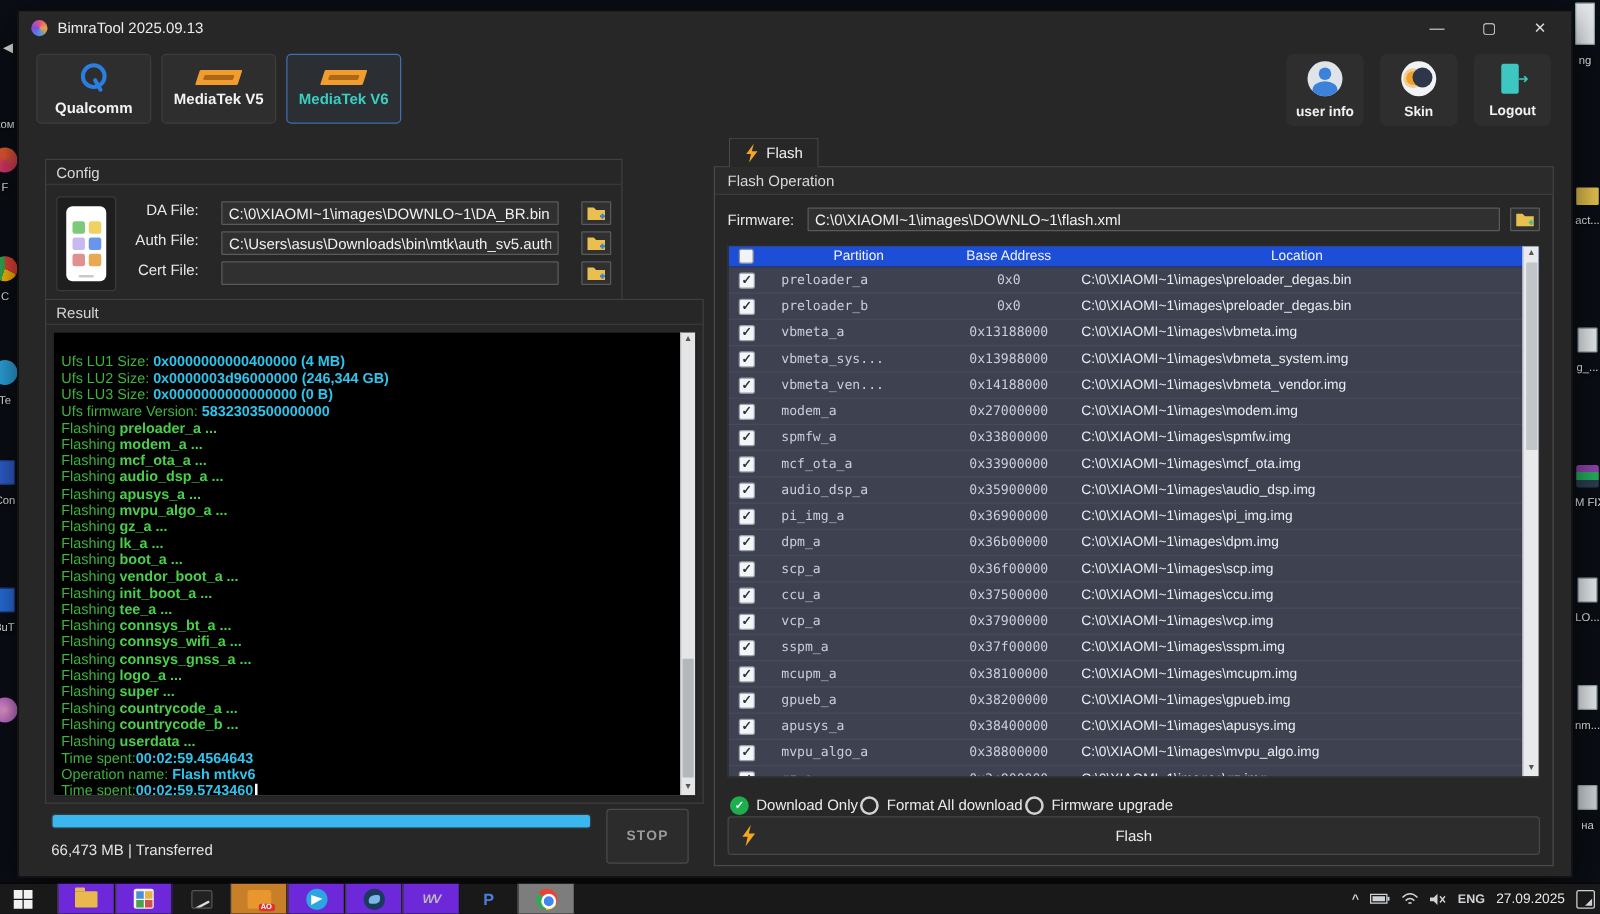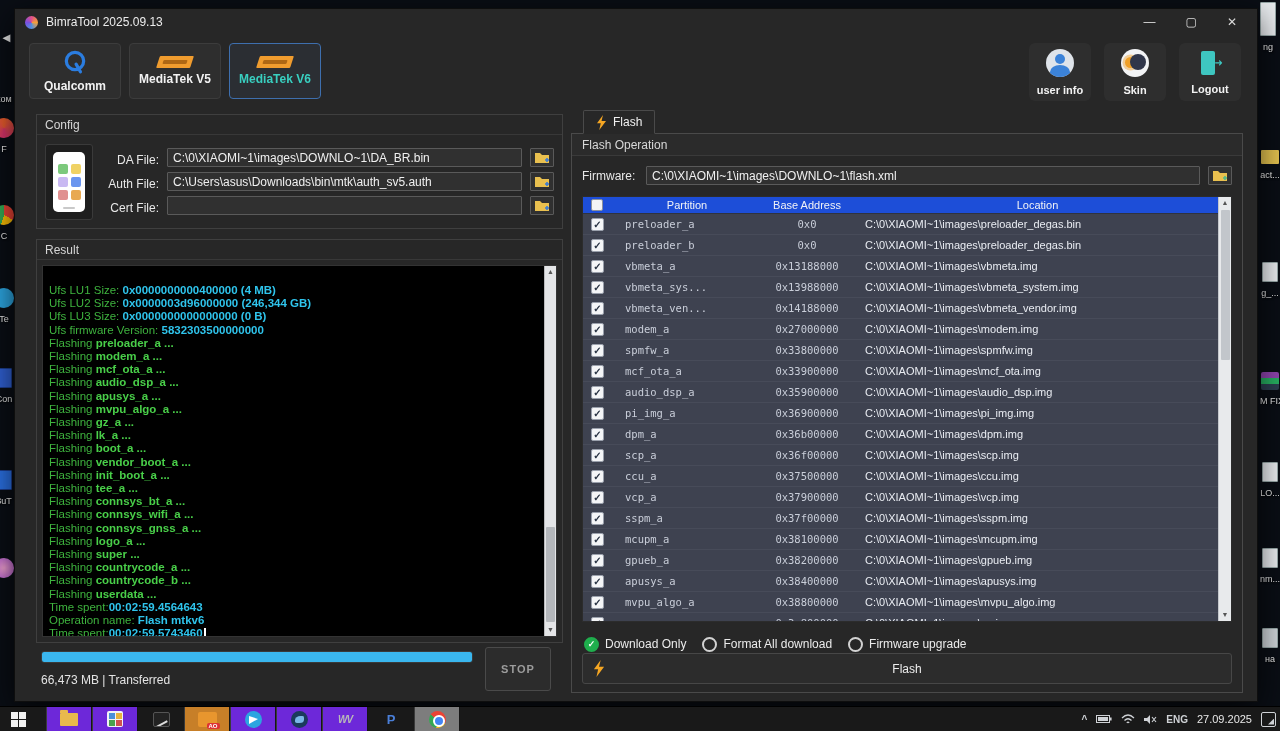--- a/index.html
+++ b/index.html
@@ -40,30 +40,30 @@
   .skin-ico{width:28px;height:28px;border-radius:50%;background:#f2f3f5;position:relative;overflow:hidden}
   .skin-ico::before{content:"";position:absolute;left:4px;top:8px;width:11px;height:11px;border-radius:50%;background:#f0a028;box-shadow:0 0 0 2.5px rgba(240,160,40,.45)}
   .skin-ico::after{content:"";position:absolute;right:3px;top:5px;width:16px;height:16px;border-radius:50%;background:#30364a}
   .door-ico{width:22px;height:26px;position:relative}
   .door-ico::before{content:"";position:absolute;left:2px;top:1px;width:14px;height:24px;background:#3ec6c0;border-radius:2px}
   .door-ico::after{content:"➜";position:absolute;right:-2px;top:7px;font-size:10px;color:#3ec6c0}
 
   
   .group{position:absolute;border:1px solid #3f3f3f;background:#272727}
   .group-head{height:20px;border-bottom:1px solid #383838;display:flex;align-items:center;padding:0 8px;font-size:12px;color:#d6d6d6}
-  #config-group{left:21px;top:105px;width:527px;height:115px}
+  #config-group{left:21px;top:118px;width:462px;height:115px}
   #result-group{left:21px;top:230px;width:527px;height:404px}
 
   #config-body{display:flex;align-items:center;height:93px}
   .phone-plate{width:48px;height:76px;background:#1e1e1e;border:1px solid #3a3a3a;border-radius:3px;display:flex;align-items:center;justify-content:center;margin:0 8px}
   .phone{width:32px;height:60px;background:#fff;border-radius:5px;display:grid;grid-template-columns:repeat(2,10px);gap:3px;justify-content:center;align-content:center;position:relative}
   .phone i{width:10px;height:10px;border-radius:2px}
   .phone::after{content:"";position:absolute;bottom:3px;left:10px;width:12px;height:2px;border-radius:1px;background:#c9c9c9}
   #config-fields{flex:1;display:flex;flex-direction:column;justify-content:center;gap:5px;padding-right:8px}
-  .frow{display:flex;align-items:flex-end;gap:8px}
+  .frow{display:flex;align-items:flex-start;gap:18px}
   .flabel{width:58px;text-align:right;font-size:12px;color:#e8e8e8;flex:none}
   .finput{flex:1;height:19px;background:#303030;border:1px solid #5a5a5a;color:#f0f0f0;font-size:12px;padding:0 5px;font-family:"Liberation Sans",sans-serif;border-radius:1px;outline:none}
   .fbtn{width:24px;height:19px;background:#303030;border:1px solid #5a5a5a;display:flex;align-items:center;justify-content:center;border-radius:1px;flex:none}
 
   
   #log-wrap{position:absolute;left:5px;top:25px;right:5px;bottom:5px;background:#000;border:1px solid #333;display:flex}
   #log{flex:1;padding:18px 6px;overflow:hidden;font-size:11.5px;line-height:13.2px;white-space:nowrap}
   .log-label{color:#3eb33e}
   .lv-flash{color:#49cf49;font-weight:700}
   .lv-info{color:#2fc4ec;font-weight:700}
@@ -92,21 +92,21 @@
   #tbody{flex:1;overflow:hidden;padding-right:13px;position:relative}
   .trow{display:grid;grid-template-columns:34px 140px 100px 1fr;align-items:center;height:21px;border-bottom:1px solid #474b59;font-size:11px}
   .tcheck{width:13px;height:13px;background:#f4f5f7;border:1px solid #9aa0ac;border-radius:2px;margin-left:8px;color:#273142;font-size:10px;line-height:11px;text-align:center;font-weight:700}
   .tpart,.taddr{font-family:"DejaVu Sans Mono",monospace;color:#c9ced9;font-size:10.5px}
   .tpart{padding-left:8px}
   .taddr{text-align:center}
   .tloc{color:#e9ecf2;font-size:11px;padding-left:8px;white-space:nowrap;overflow:hidden}
   .tscroll{position:absolute;right:0;top:0;bottom:0;width:13px;background:#e8eaec;border-left:1px solid #c5c8cc}
   .tscroll .vs-thumb{top:13px;height:150px;left:2px;width:9px;background:#c2c6cb}
 
-  #modes-row{position:absolute;left:12px;top:500px;height:20px;display:flex;align-items:center;gap:16px;font-size:12px;color:#ebebeb}
+  #modes-row{position:absolute;left:12px;top:500px;height:20px;display:flex;align-items:center;gap:2px;font-size:12px;color:#ebebeb}
   .mode{display:flex;align-items:center;gap:6px}
   .radio{width:15px;height:15px;border-radius:50%;border:2px solid #d2d2d2;background:transparent;flex:none}
   .radio.sel{background:#1fae4d;border-color:#1fae4d;position:relative}
   .radio.sel::after{content:"✓";position:absolute;left:0;top:0;width:11px;height:11px;color:#fff;font-size:9px;line-height:11px;text-align:center;font-weight:700}
 
   #flash-btn{position:absolute;left:10px;right:10px;bottom:8px;height:31px;background:#2c2c2c;border:1px solid #474747;border-radius:3px;color:#ededed;font-size:12px;display:flex;align-items:center;justify-content:center}
   #flash-btn .bolt{position:absolute;left:10px}
 
   
   #taskbar{position:absolute;left:0;bottom:0;width:1280px;height:25px;background:#191919;border-top:1px solid #000;display:flex;align-items:center}

